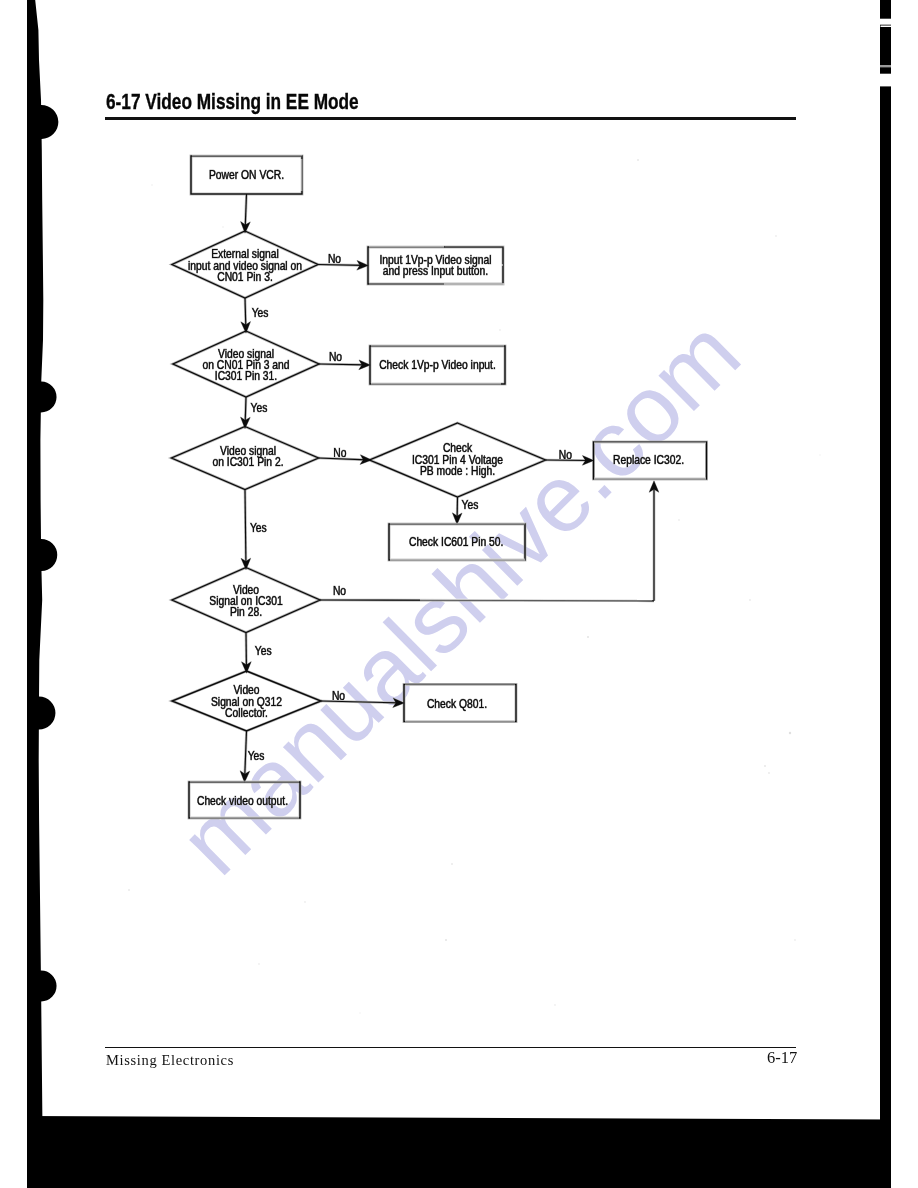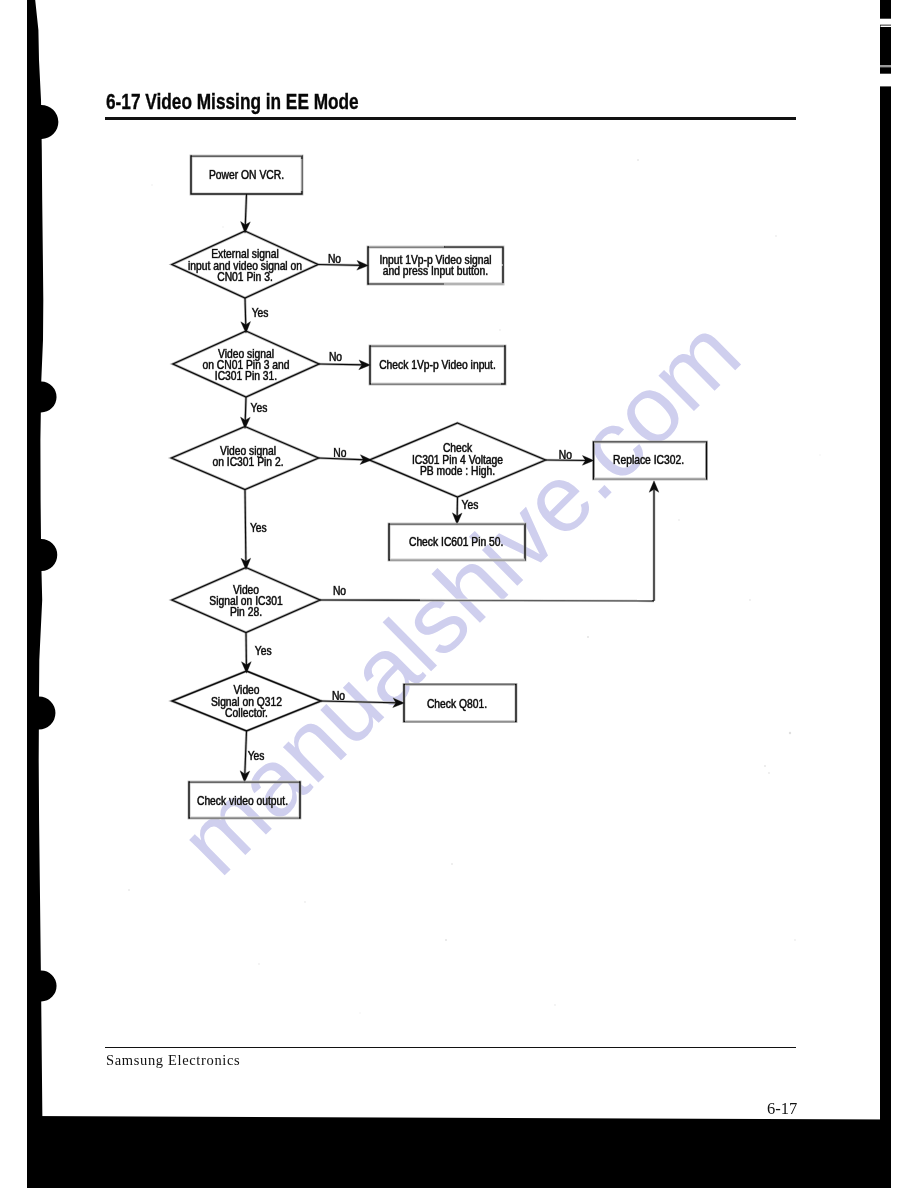--- a/index.html
+++ b/index.html
@@ -7,21 +7,21 @@
   #chart{will-change:transform;}
   body{width:918px;height:1188px;font-family:"Liberation Sans",sans-serif;overflow:hidden;}
   #page{position:relative;width:918px;height:1188px;background:#ffffff;overflow:hidden;}
   .lyr{position:absolute;left:0;top:0;width:918px;height:1188px;}
   #wm{z-index:1;}
   #chart{z-index:2;}
   #scan{z-index:4;}
   .txt{position:absolute;z-index:3;white-space:pre;}
   #sect-title{left:106px;top:88.5px;font-family:"Liberation Sans",sans-serif;font-weight:700;font-size:22px;color:#070707;-webkit-text-stroke:0.35px #070707;transform:scaleX(0.784);transform-origin:left top;}
   #foot-left{left:106px;top:1051.8px;font-family:"Liberation Serif",serif;font-size:14.5px;color:#121212;letter-spacing:0.65px;}
-  #foot-right{left:767px;top:1099px;font-family:"Liberation Serif",serif;font-size:16.5px;color:#121212;}
+  #foot-right{left:767px;top:1048px;font-family:"Liberation Serif",serif;font-size:16.5px;color:#121212;}
   .rule{position:absolute;z-index:3;background:#121212;}
   #title-rule{left:105px;top:117px;width:691px;height:2.7px;}
   #footer-rule{left:105px;top:1046.5px;width:691px;height:1.6px;}
 </style>
 </head>
 <body>
 
 <div id="page">
 
   <svg class="lyr" id="wm" viewBox="0 0 918 1188">
@@ -222,21 +222,21 @@
         <rect x="190" y="780.5" width="109" height="2" fill="#ffffff" opacity="0.4"></rect>
         <rect x="190" y="816.5" width="109" height="2.2" fill="#ffffff" opacity="0.5"></rect>
         <rect x="420" y="598.6" width="232" height="2" fill="#ffffff" opacity="0.55"></rect>
         <rect x="500" y="264" width="3" height="2" fill="#ffffff" opacity="0.5"></rect>
       </g>
     </svg>
 
   <div class="txt" id="sect-title">6-17 Video Missing in EE Mode</div>
   <div class="rule" id="title-rule"></div>
   <div class="rule" id="footer-rule"></div>
-  <div class="txt" id="foot-left">Samsung Electronics</div>
+  <div class="txt" id="foot-left">Missing Electronics</div>
   <div class="txt" id="foot-right">6-17</div>
 
   <svg class="lyr" id="specks" viewBox="0 0 918 1188">
       <circle cx="588" cy="637" r="1" fill="#555555" opacity="0.165"></circle>
       <circle cx="790" cy="733" r="1.2" fill="#555555" opacity="0.18700000000000003"></circle>
       <circle cx="765" cy="766" r="1" fill="#555555" opacity="0.14300000000000002"></circle>
       <circle cx="769" cy="773" r="0.9" fill="#555555" opacity="0.132"></circle>
       <circle cx="750" cy="600" r="0.9" fill="#555555" opacity="0.12100000000000001"></circle>
       <circle cx="446" cy="940" r="1.1" fill="#555555" opacity="0.15400000000000003"></circle>
       <circle cx="638" cy="160" r="1" fill="#555555" opacity="0.132"></circle>

